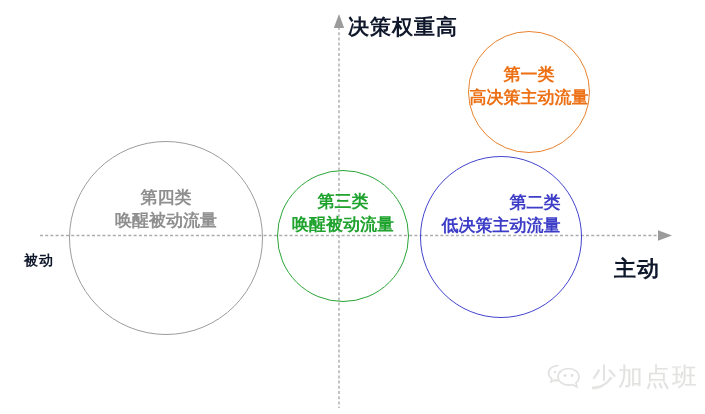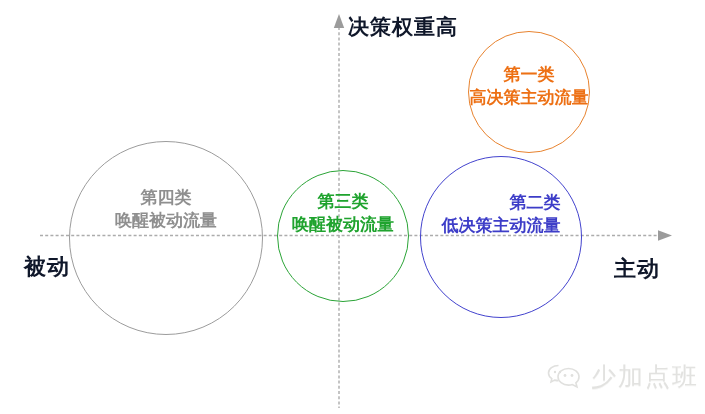--- a/index.html
+++ b/index.html
@@ -3,21 +3,21 @@
 <meta charset="utf-8">
 <style>
   html,body{margin:0;padding:0;background:#ffffff;}
   body{font-family:"DejaVu Sans","Liberation Sans",sans-serif;}
   #stage{position:relative;width:705px;height:414px;background:#ffffff;overflow:hidden;}
   #axes-svg{position:absolute;left:0;top:0;width:705px;height:414px;}
 
   .axis-label{position:absolute;font-weight:700;color:#0f172a;font-size:21px;white-space:nowrap;letter-spacing:1px;}
   .axis-label.top{left:348px;top:13px;}
   .axis-label.bottom{left:352px;top:362px;}
-  .axis-label.left{left:24px;top:252px;font-size:22px;}
+  .axis-label.left{left:24px;top:252px;font-size:14px;}
   .axis-label.right{left:614px;top:254px;font-size:22px;}
 
   .qcircle{position:absolute;border-radius:50%;border:1.5px solid #999;background:transparent;
            display:flex;flex-direction:column;align-items:center;justify-content:center;
            text-align:center;font-weight:700;font-size:17px;line-height:23px;white-space:nowrap;}
   .qcircle .txt{display:flex;flex-direction:column;}
 
   #circle-cat4{left:69px; top:141px;width:192px;height:192px;border-color:#9C9C9C;color:#8F8F8F;}
   #circle-cat4 .txt{transform:translateY(-29px);}
   #circle-cat3{left:277px;top:170px;width:130px;height:130px;border-color:#2BA437;color:#1FA32E;}

